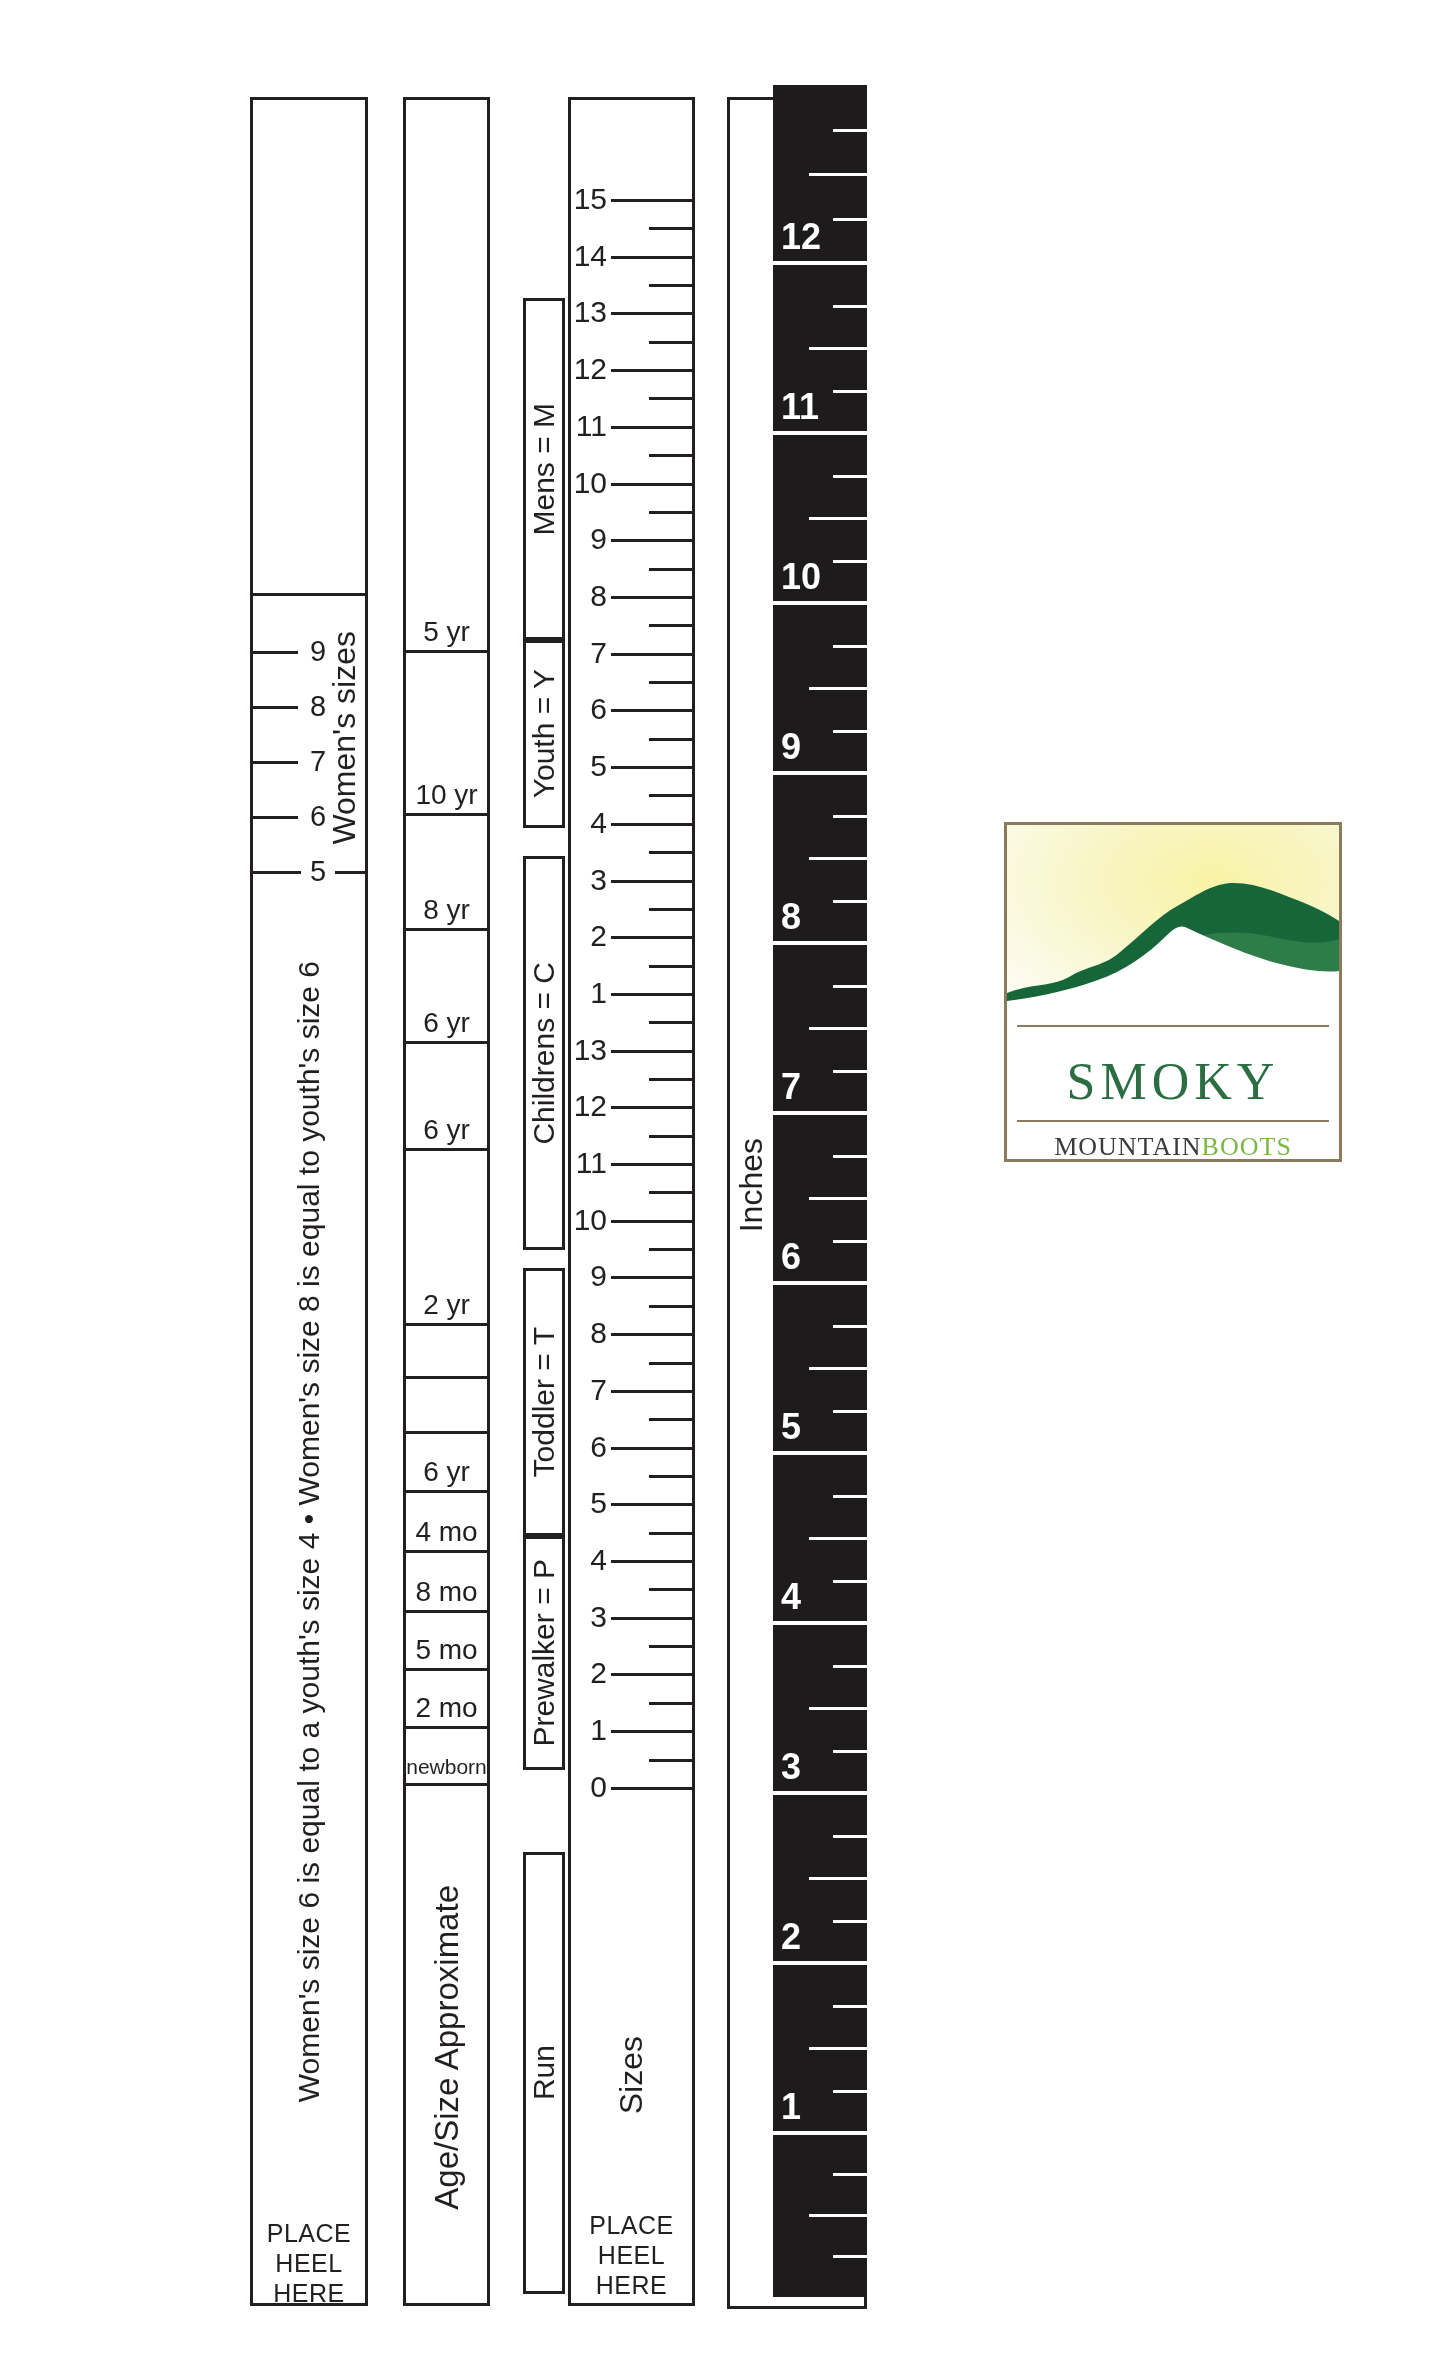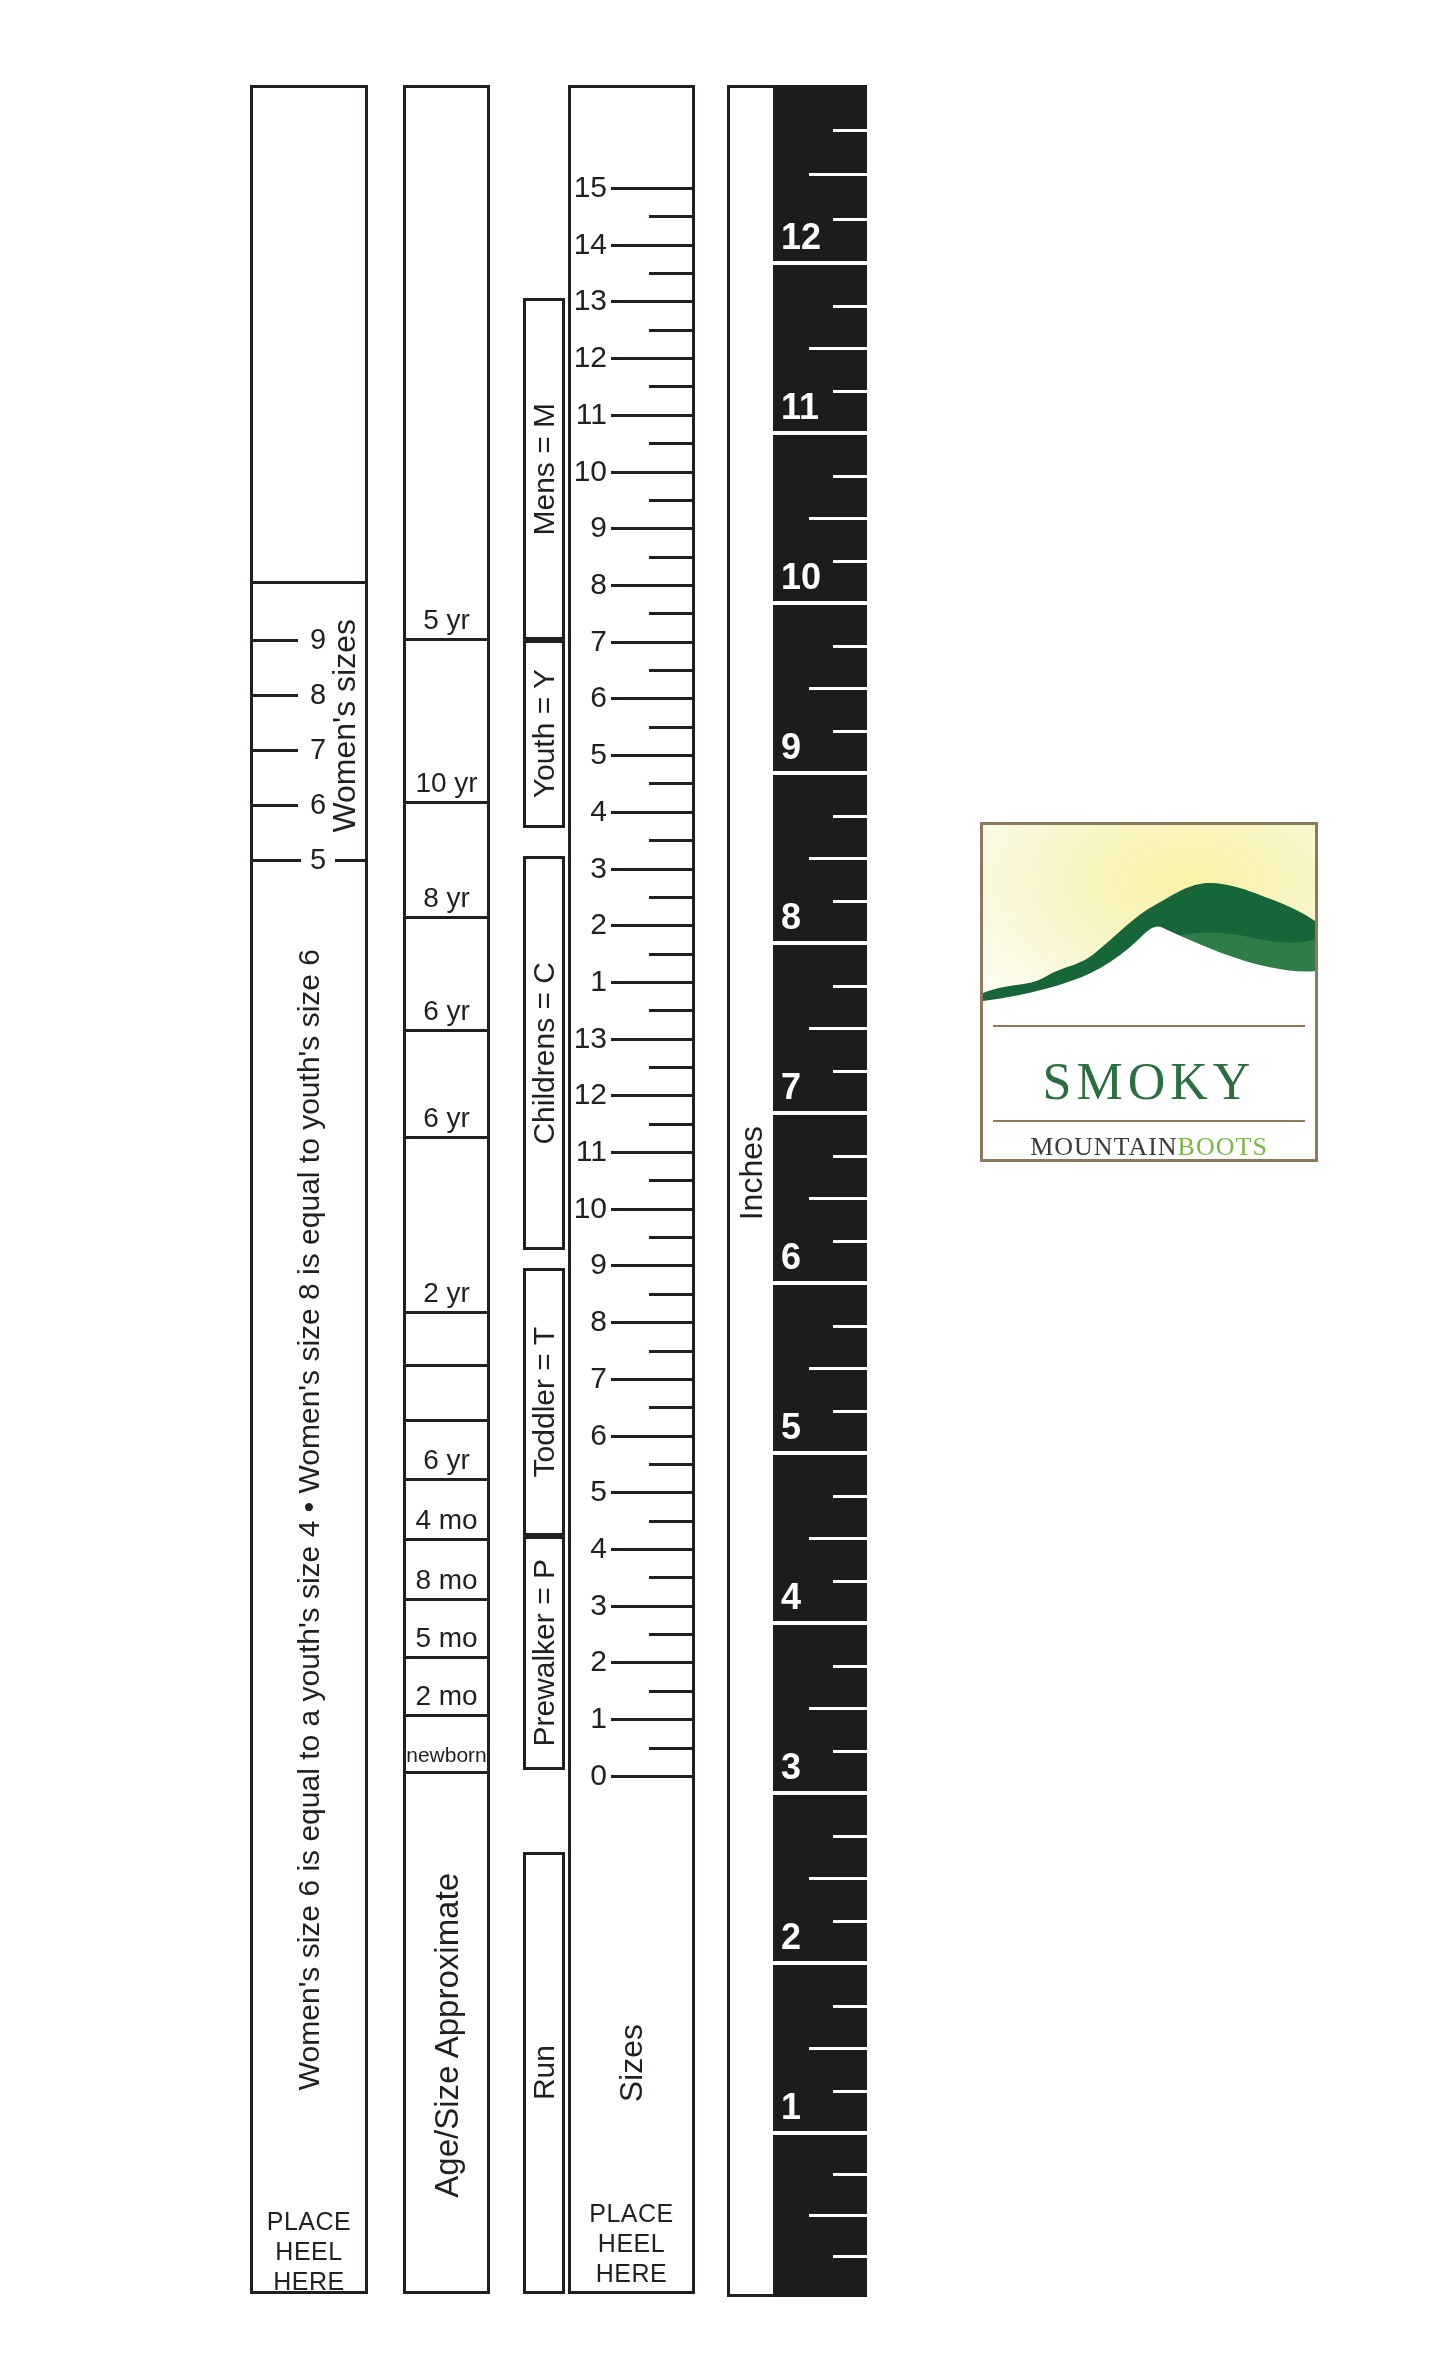--- a/index.html
+++ b/index.html
@@ -1,34 +1,34 @@
 <!DOCTYPE html>
 <html><head>
 <meta charset="utf-8">
 <style>
   html,body{margin:0;padding:0;background:#ffffff;}
   #canvas{position:relative;width:1445px;height:2380px;background:#ffffff;
           font-family:"Liberation Sans",sans-serif;color:#231f20;overflow:hidden;}
-  .col{position:absolute;border:3px solid #231f20;background:#fff;box-sizing:border-box;}
+  .col{position:absolute;border:3px solid #231f20;background:#fff;box-sizing:border-box;margin-top:12px;}
   .vwrap{position:absolute;display:flex;align-items:center;justify-content:center;box-sizing:border-box;}
   .vtext{writing-mode:vertical-rl;transform:rotate(180deg);white-space:nowrap;}
   .tick{position:absolute;background:#231f20;height:3px;}
   .wtick{position:absolute;background:#fff;height:3px;}
   .divline{position:absolute;left:0;right:0;height:3px;background:#231f20;}
   .num{position:absolute;font-size:30px;line-height:30px;}
   .heel{position:absolute;left:0;right:0;text-align:center;font-size:25px;line-height:30px;
         white-space:pre-line;letter-spacing:0.5px;}
   .agelabel{position:absolute;left:0;right:0;text-align:center;font-size:28px;}
   .agelabel.small{font-size:21px;}
   .runbox{position:absolute;border:3px solid #231f20;box-sizing:border-box;display:flex;
           align-items:center;justify-content:center;background:#fff;}
   .runbox .vtext{font-size:30px;}
   .inchnum{position:absolute;color:#ffffff;font-weight:bold;font-size:36px;line-height:40px;}
   #blackruler{position:absolute;background:#1d1b1c;}
-  #logo{position:absolute;border:3px solid #8b7a5c;background:#fff;box-sizing:border-box;}
+  #logo{position:absolute;border:3px solid #8b7a5c;background:#fff;box-sizing:border-box;margin-left:24px;}
   #logo-smoky{position:absolute;left:0;right:0;display:flex;align-items:center;justify-content:center;
       font-family:"Liberation Serif",serif;font-variant:small-caps;text-transform:lowercase;
       font-size:74px;letter-spacing:5px;color:#2b6e41;}
   #logo-bottom{position:absolute;left:0;right:0;display:flex;align-items:baseline;justify-content:center;
       font-family:"Liberation Serif",serif;font-variant:small-caps;text-transform:lowercase;
       font-size:37px;letter-spacing:1px;}
   #logo-mountain{color:#3b3b3b;} #logo-boots{color:#79b843;}
   .logoline{position:absolute;left:10px;right:10px;height:2px;background:#8b7a5c;}
   #note-par{position:absolute;text-align:center;font-size:30px;line-height:34px;white-space:pre-line;}
 </style>

